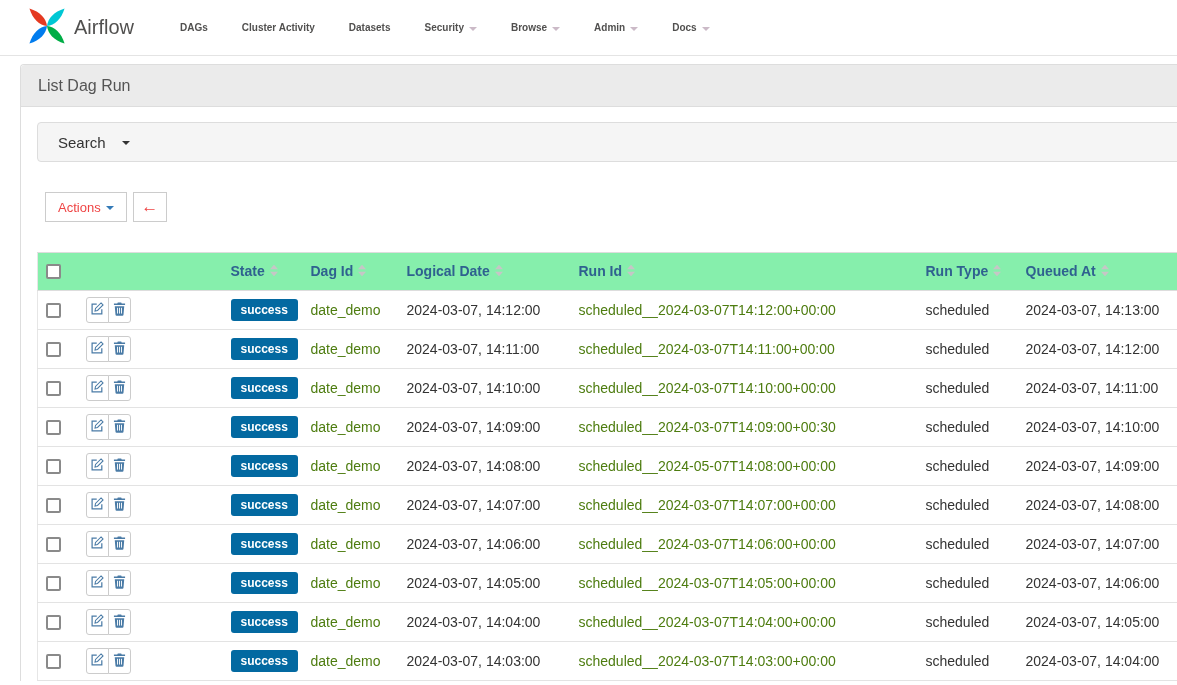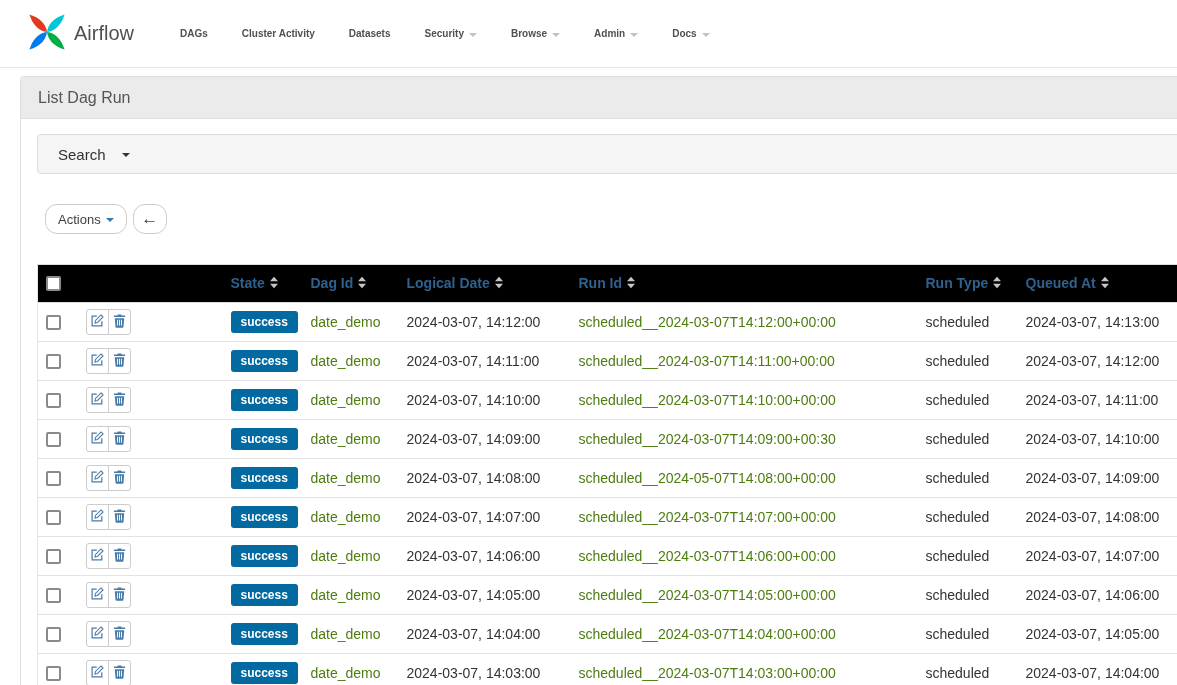--- a/index.html
+++ b/index.html
@@ -1,20 +1,20 @@
 <!DOCTYPE html>
 <html><head>
 <meta charset="utf-8">
 <style>
   * { box-sizing: border-box; margin: 0; padding: 0; }
   html,body { width:1177px; height:685px; overflow:hidden; background:#fff;
     font-family:"Liberation Sans","DejaVu Sans",sans-serif; }
 
   
-  .navbar { height:68px; display:flex; align-items:center; padding-left:28px;
+  .navbar { height:56px; display:flex; align-items:center; padding-left:28px;
     border-bottom:1px solid #e4e4e4; background:#fff; }
   .brand { display:flex; align-items:center; gap:8px; margin-right:46px; cursor:pointer; }
   .brand-text { font-size:20px; color:#51504f; }
   .nav-items { display:flex; align-items:center; gap:34px; }
   .nav-item { font-size:10px; font-weight:bold; color:#51504f; text-decoration:none;
     display:flex; align-items:center; gap:5px; cursor:pointer; }
   .caret { width:0; height:0; border-left:4px solid transparent; border-right:4px solid transparent;
     border-top:4px solid #cbbac7; display:inline-block; margin-top:2px; }
 
   
@@ -27,31 +27,31 @@
 
   
   .search-panel { height:40px; background:#f5f5f5; border:1px solid #ddd; border-radius:4px;
     display:flex; align-items:center; padding-left:20px; cursor:pointer; }
   .search-label { font-size:15px; color:#333; margin-right:16px; }
   .caret-dark { width:0; height:0; border-left:4px solid transparent; border-right:4px solid transparent;
     border-top:4px solid #333; display:inline-block; margin-top:2px; }
 
   
   .toolbar { margin:30px 0 0 8px; display:flex; gap:6px; }
-  .btn { background:#fff; border:1px solid #ccc; border-radius:12px; color:#404040;
+  .btn { background:#fff; border:1px solid #ccc; border-radius:0; color:#ef4444;
     font-size:13px; height:30px; display:inline-flex; align-items:center; gap:5px;
     padding:0 12px; cursor:pointer; font-family:inherit; }
   .caret-blue { width:0; height:0; border-left:4px solid transparent; border-right:4px solid transparent;
     border-top:4px solid #337ab7; display:inline-block; margin-top:2px; }
   .btn-back { width:34px; justify-content:center; padding:0; font-size:17px; }
 
   
   table { margin-top:30px; border-collapse:collapse; table-layout:fixed; width:1160px;
     border-left:1px solid #e6e6e6; }
-  th { background:#000000; height:38px; text-align:left; padding-left:8px; font-size:14px;
+  th { background:#86efac; height:38px; text-align:left; padding-left:8px; font-size:14px;
     color:#2f618f; border-top:1px solid #ddd; border-bottom:1px solid #ddd; cursor:pointer;
     white-space:nowrap; }
   td { height:39px; border-bottom:1px solid #e3e3e3; padding-left:8px; font-size:14px;
     color:#333; white-space:nowrap; overflow:hidden; vertical-align:middle; }
   .sort-icon { display:inline-block; vertical-align:-1px; margin-left:5px; }
 
   input[type=checkbox] { appearance:none; -webkit-appearance:none; width:15px; height:15px;
     border:2px solid #8a8a8a; border-radius:2px; background:#fff; cursor:pointer; display:block; }
 
   .btn-group { display:inline-flex; }

